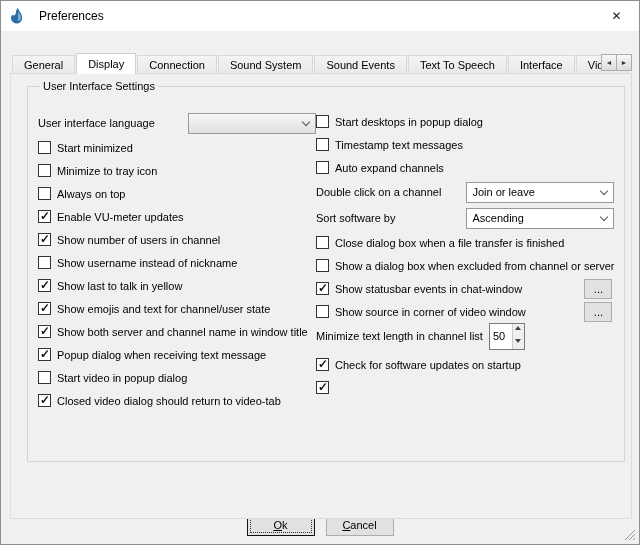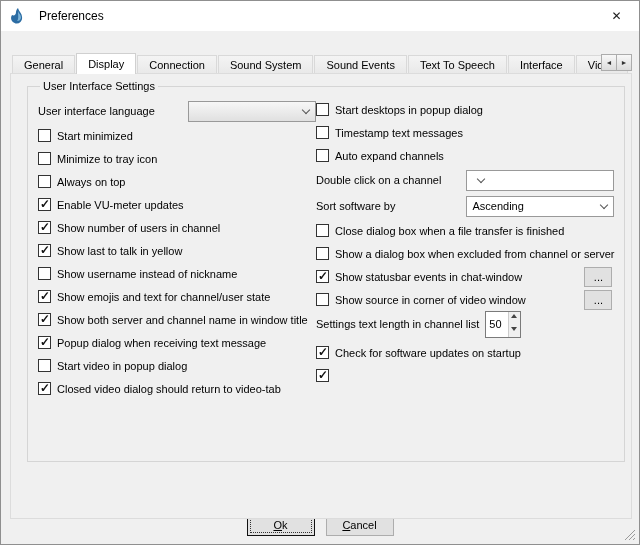--- a/index.html
+++ b/index.html
@@ -18,21 +18,21 @@
   .tab-strip { display:flex; height:21px; align-items:flex-end; position:relative; z-index:3; padding-left:2px; white-space:nowrap; }
   .tab { flex:none; height:18px; margin-bottom:1px; padding:0 11px; display:flex; align-items:center; border:1px solid #d9d9d9; border-bottom:none; background:linear-gradient(#f4f4f4,#e9e9e9); margin-right:1px; }
   .tab.active { height:21px; margin-bottom:0; background:#fff; border-color:#d0d0d0; z-index:4; }
   .tab-scroll { position:absolute; right:0; top:1px; display:flex; z-index:6; }
   .tsbtn { width:16px; height:17px; border:1px solid #acacac; background:linear-gradient(#f8f8f8,#dcdcdc); display:flex; align-items:center; justify-content:center; font-size:7px; color:#333; margin-left:-1px; }
   .tab-panel { position:absolute; left:0; right:0; top:20px; bottom:0; border:1px solid #dcdcdc; background:#f0f0f0; z-index:1; }
 
   
   .groupbox { margin:6px 16px; height:382px; border:1px solid #d5d5d5; padding:4px 10px 8px 10px; }
   .groupbox legend { padding:0 3px; margin-left:2px; }
-  .columns { display:flex; margin-top:2px; }
+  .columns { display:flex; margin-top:14px; }
   .col-left { width:278px; flex:none; }
   .col-right { flex:1; min-width:0; }
 
   .row { height:23px; display:flex; align-items:center; white-space:nowrap; }
   .row-lang, .row-combo { height:26px; justify-content:space-between; }
   .row-spin { height:26px; }
   .lbl { white-space:nowrap; }
 
   
   .cb { width:13px; height:13px; border:1px solid #333; background:#fff; margin-right:6px; flex:none; position:relative; }
@@ -135,26 +135,26 @@
             </div>
             <div class="row">
               <span class="cb checked"></span>
               <span class="lbl">Enable VU-meter updates</span>
             </div>
             <div class="row">
               <span class="cb checked"></span>
               <span class="lbl">Show number of users in channel</span>
             </div>
             <div class="row">
+              <span class="cb"></span>
+              <span class="lbl">Show username instead of nickname</span>
+            </div>
+            <div class="row">
               <span class="cb checked"></span>
               <span class="lbl">Show last to talk in yellow</span>
-            </div>
-            <div class="row">
-              <span class="cb"></span>
-              <span class="lbl">Show username instead of nickname</span>
             </div>
             <div class="row">
               <span class="cb checked"></span>
               <span class="lbl">Show emojis and text for channel/user state</span>
             </div>
             <div class="row">
               <span class="cb checked"></span>
               <span class="lbl">Show both server and channel name in window title</span>
             </div>
             <div class="row">
@@ -181,20 +181,21 @@
               <span class="lbl">Timestamp text messages</span>
             </div>
             <div class="row">
               <span class="cb"></span>
               <span class="lbl">Auto expand channels</span>
             </div>
 
             <div class="row row-combo">
               <span class="lbl">Double click on a channel</span>
               <div class="combo combo-right">
+                <span class="combo-text">Join or leave</span>
                 <span class="combo-arrow">
                     <i class="chev"></i>
                   </span>
               </div>
             </div>
             <div class="row row-combo">
               <span class="lbl">Sort software by</span>
               <div class="combo combo-right">
                 <span class="combo-text">Ascending</span>
                 <span class="combo-arrow">
@@ -217,21 +218,21 @@
               <span class="lbl">Show statusbar events in chat-window</span>
               <button class="dots-btn">...</button>
             </div>
             <div class="row">
               <span class="cb"></span>
               <span class="lbl">Show source in corner of video window</span>
               <button class="dots-btn">...</button>
             </div>
 
             <div class="row row-spin">
-              <span class="lbl">Settings text length in channel list</span>
+              <span class="lbl">Minimize text length in channel list</span>
               <div class="spin">
                 <span class="spin-value">50</span>
                 <span class="spin-btns">
                   <span class="spin-up"></span>
                   <span class="spin-down"></span>
                 </span>
               </div>
             </div>
 
             <div class="row gap-top">

